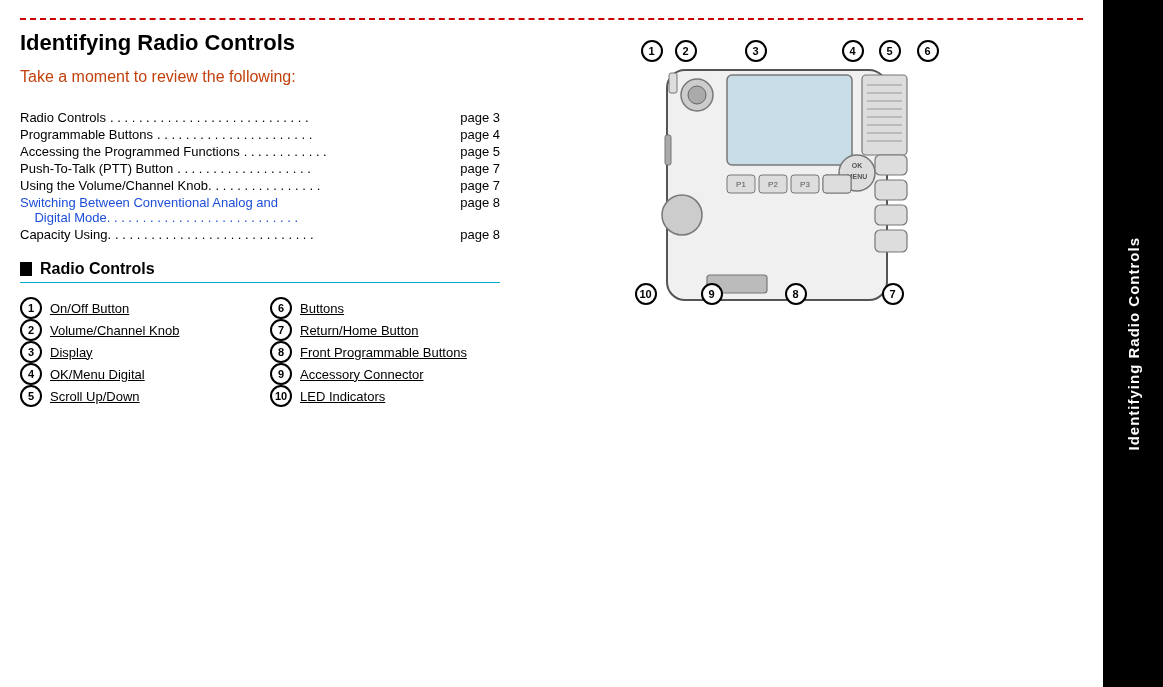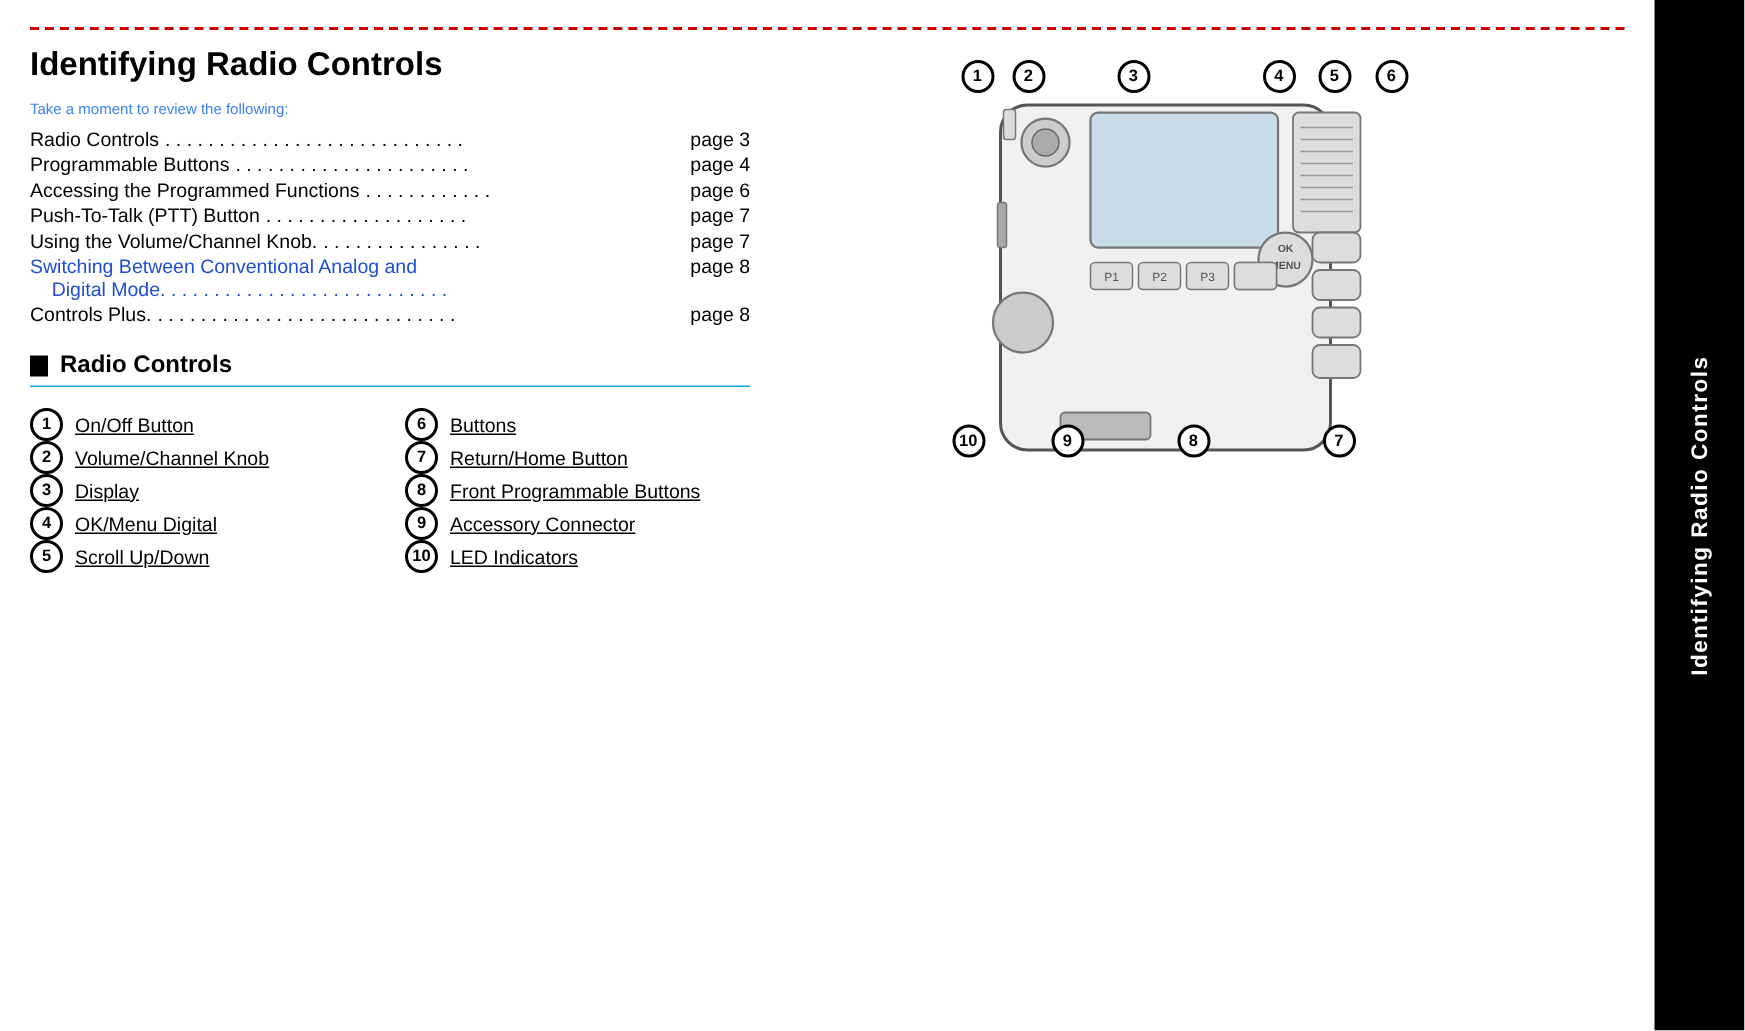--- a/index.html
+++ b/index.html
@@ -47,23 +47,23 @@
 
     
     .page-title {
       font-size: 22px;
       font-weight: bold;
       margin-bottom: 12px;
       color: #000;
     }
 
     .toc-intro {
-      margin-bottom: 6px;
-      color: #3b82f6;
-      font-size: 10px;
+      margin-bottom: 24px;
+      color: #c2410c;
+      font-size: 16px;
     }
 
     .toc-item {
       display: flex;
       justify-content: space-between;
       margin-bottom: 2px;
       font-size: 13px;
       color: #000;
     }
 
@@ -219,40 +219,40 @@
       <span class="toc-page">page 3</span>
     </div>
           <div class="toc-item">
       <span>Programmable Buttons</span>
       <span class="toc-dots">. . . . . . . . . . . . . . . . . . . . . .</span>
       <span class="toc-page">page 4</span>
     </div>
           <div class="toc-item">
       <span>Accessing the Programmed Functions</span>
       <span class="toc-dots">. . . . . . . . . . . .</span>
-      <span class="toc-page">page 6</span>
+      <span class="toc-page">page 5</span>
     </div>
           <div class="toc-item">
       <span>Push-To-Talk (PTT) Button</span>
       <span class="toc-dots">. . . . . . . . . . . . . . . . . . .</span>
       <span class="toc-page">page 7</span>
     </div>
           <div class="toc-item">
       <span>Using the Volume/Channel Knob.</span>
       <span class="toc-dots">. . . . . . . . . . . . . . .</span>
       <span class="toc-page">page 7</span>
     </div>
           <div class="toc-item">
       <span style="font-size:13px;color:#1d4ed8;">
         Switching Between Conventional Analog and<br>&nbsp;&nbsp;&nbsp;&nbsp;Digital Mode. . . . . . . . . . . . . . . . . . . . . . . . . . .
       </span>
       <span class="toc-page">page 8</span>
     </div>
           <div class="toc-item">
-      <span>Controls Plus.</span>
+      <span>Capacity Using.</span>
       <span class="toc-dots">. . . . . . . . . . . . . . . . . . . . . . . . . . . .</span>
       <span class="toc-page">page 8</span>
     </div>
         </div>
 
       <div class="section-header">
         <div class="section-marker"></div>
         <span class="section-title">Radio Controls</span>
       </div>
 

